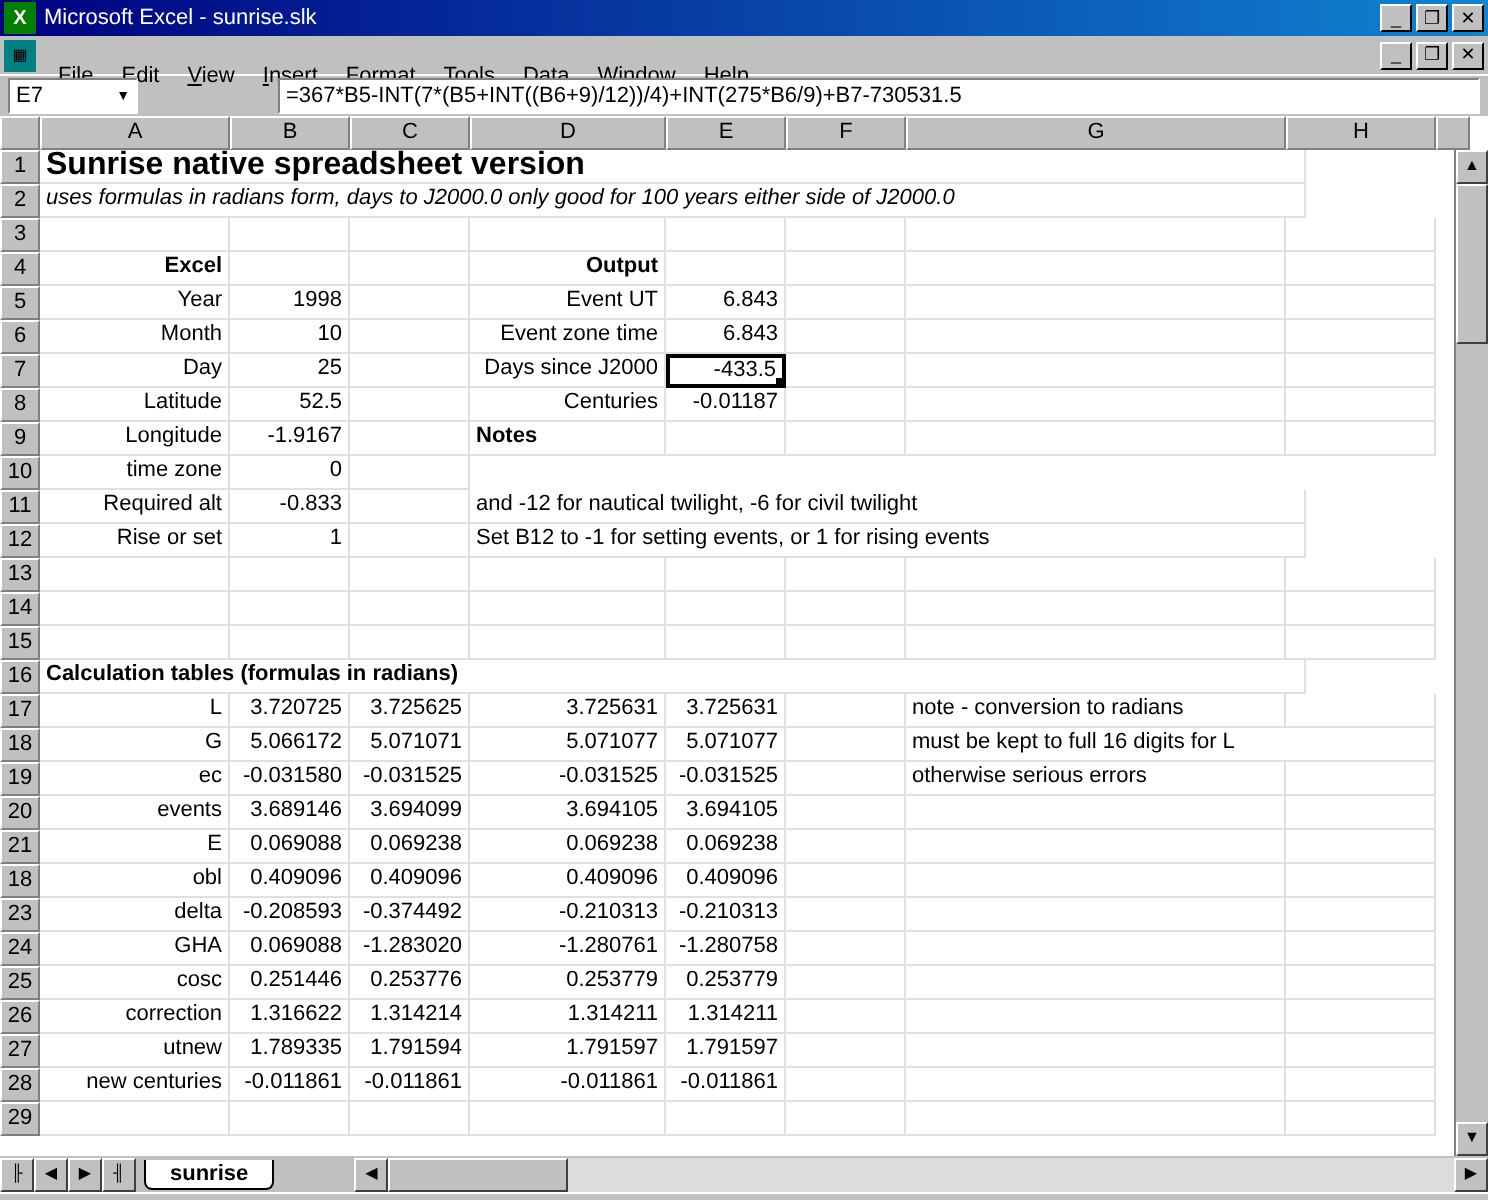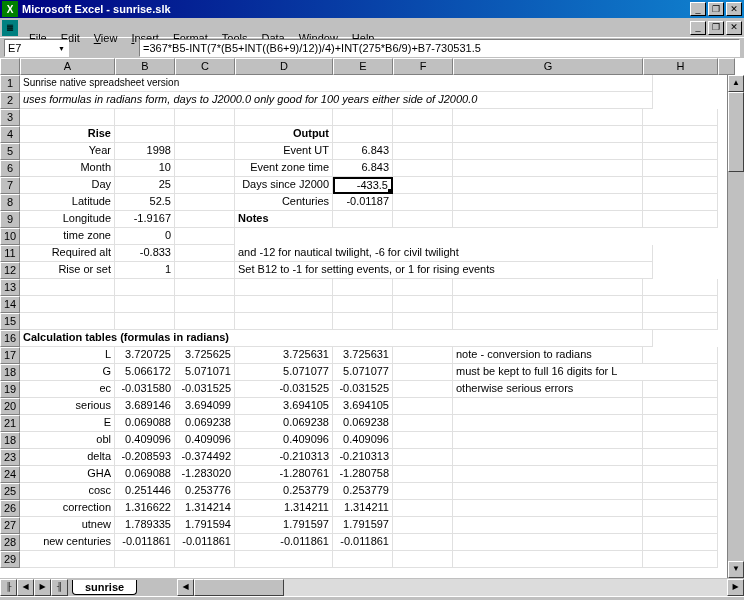--- a/index.html
+++ b/index.html
@@ -1,20 +1,20 @@
 <!DOCTYPE html>
 <html><head>
 <meta charset="utf-8">
 <style>
 * { margin:0; padding:0; box-sizing:border-box; font-family:"MS Sans Serif",Arial,sans-serif; font-size:11px; }
 body { background:#c0c0c0; width:744px; height:600px; overflow:hidden; }
 
 .titlebar { height:18px; background:linear-gradient(to right,#000080,#1084d0); color:#fff; display:flex; align-items:center; padding:0 2px; }
 .titlebar .icon { width:16px; height:16px; background:#008000; margin-right:4px; display:flex; align-items:center; justify-content:center; color:#fff; font-weight:bold; font-size:10px; }
-.titlebar .title { flex:1; font-weight:bold; }
+.titlebar .title { flex:1; font-weight:normal; }
 .titlebar .btn { width:16px; height:14px; background:#c0c0c0; border:1px solid; border-color:#fff #000 #000 #fff; margin-left:2px; display:flex; align-items:center; justify-content:center; font-size:9px; font-family:Arial; color:#000; }
 
 .menubar { height:19px; background:#c0c0c0; display:flex; align-items:center; padding:0 2px; }
 .menubar .doc-icon { width:16px; height:16px; background:#008080; margin-right:4px; display:flex; align-items:center; justify-content:center; font-size:8px; }
 .menubar .mitem { padding:2px 7px; cursor:default;margin-top:20px; }
 .menubar .mitem u { text-decoration:underline; }
 .menubar .spacer { flex:1; }
 
 .fbar { height:21px; background:#c0c0c0; display:flex; align-items:flex-end; padding:1px 4px; border-top:1px solid #fff; }
 .namebox { width:65px; height:18px; background:#fff; border:1px solid; border-color:#808080 #fff #fff #808080; padding:1px 3px; display:flex; align-items:center; }
@@ -26,21 +26,21 @@
 .corner { width:20px; height:17px; background:#c0c0c0; border:1px solid; border-color:#fff #808080 #808080 #fff; }
 .ch { height:17px; background:#c0c0c0; border:1px solid; border-color:#fff #808080 #808080 #fff; text-align:center; line-height:15px; font-weight:normal; }
 .ch.A{width:95px}.ch.B{width:60px}.ch.C{width:60px}.ch.D{width:98px}.ch.E{width:60px}.ch.F{width:60px}.ch.G{width:190px}.ch.H{width:75px}.ch.VS{width:17px}
 
 .rows { flex:1; overflow:hidden; }
 .row { display:flex; height:17px; }
 .rh { width:20px; background:#c0c0c0; border:1px solid; border-color:#fff #808080 #808080 #fff; text-align:center; line-height:15px; }
 .cell { height:17px; border-right:1px solid #e0e0e0; border-bottom:1px solid #e0e0e0; padding:0 3px; line-height:15px; white-space:nowrap; overflow:visible; }
 .cell.A{width:95px}.cell.B{width:60px}.cell.C{width:60px}.cell.D{width:98px}.cell.E{width:60px}.cell.F{width:60px}.cell.G{width:190px}.cell.H{width:75px}
 .r{text-align:right}.l{text-align:left}.b{font-weight:bold}.i{font-style:italic}
-.big{font-size:10px;font-weight:normal;font-family:Arial}
+.big{font-size:16px;font-weight:bold;font-family:Arial}
 .selcell{border:2px solid #000;line-height:13px; position:relative;}
 .selcell::after{content:'';position:absolute;right:-2px;bottom:-2px;width:5px;height:5px;background:#000}
 
 .vscroll { position:absolute; right:0; top:17px; bottom:0; width:17px; background:#c0c0c0; border-left:1px solid #808080; }
 .vscroll .up,.vscroll .dn { height:17px; background:#c0c0c0; border:1px solid; border-color:#fff #404040 #404040 #fff; text-align:center; font-size:8px; line-height:14px;}
 .vscroll .dn{position:absolute;bottom:0;width:100%}
 .vscroll .thumb{height:80px;background:#c0c0c0;border:1px solid;border-color:#fff #404040 #404040 #fff;margin-top:0}
 
 .sheetbar { height:18px; background:#c0c0c0; display:flex; align-items:center; }
 .sheetbar .nav { width:17px; height:17px; border:1px solid; border-color:#fff #404040 #404040 #fff; text-align:center; line-height:14px; font-size:8px;}
@@ -118,21 +118,21 @@
         <div class="cell B"></div>
         <div class="cell C"></div>
         <div class="cell D"></div>
         <div class="cell E"></div>
         <div class="cell F"></div>
         <div class="cell G"></div>
         <div class="cell H"></div>
       </div>
     <div class="row">
         <div class="rh">4</div>
-        <div class="cell A b r">Rise</div>
+        <div class="cell A b r">Excel</div>
         <div class="cell B"></div>
         <div class="cell C"></div>
         <div class="cell D b r">Output</div>
         <div class="cell E"></div>
         <div class="cell F"></div>
         <div class="cell G"></div>
         <div class="cell H"></div>
       </div>
     <div class="row">
         <div class="rh">5</div>
@@ -273,21 +273,21 @@
         <div class="cell B r">-0.031580</div>
         <div class="cell C r">-0.031525</div>
         <div class="cell D r">-0.031525</div>
         <div class="cell E r">-0.031525</div>
         <div class="cell F"></div>
         <div class="cell G l">otherwise serious errors</div>
         <div class="cell H"></div>
       </div>
     <div class="row">
         <div class="rh">20</div>
-        <div class="cell A r">serious</div>
+        <div class="cell A r">events</div>
         <div class="cell B r">3.689146</div>
         <div class="cell C r">3.694099</div>
         <div class="cell D r">3.694105</div>
         <div class="cell E r">3.694105</div>
         <div class="cell F"></div>
         <div class="cell G"></div>
         <div class="cell H"></div>
       </div>
     <div class="row">
         <div class="rh">21</div>

